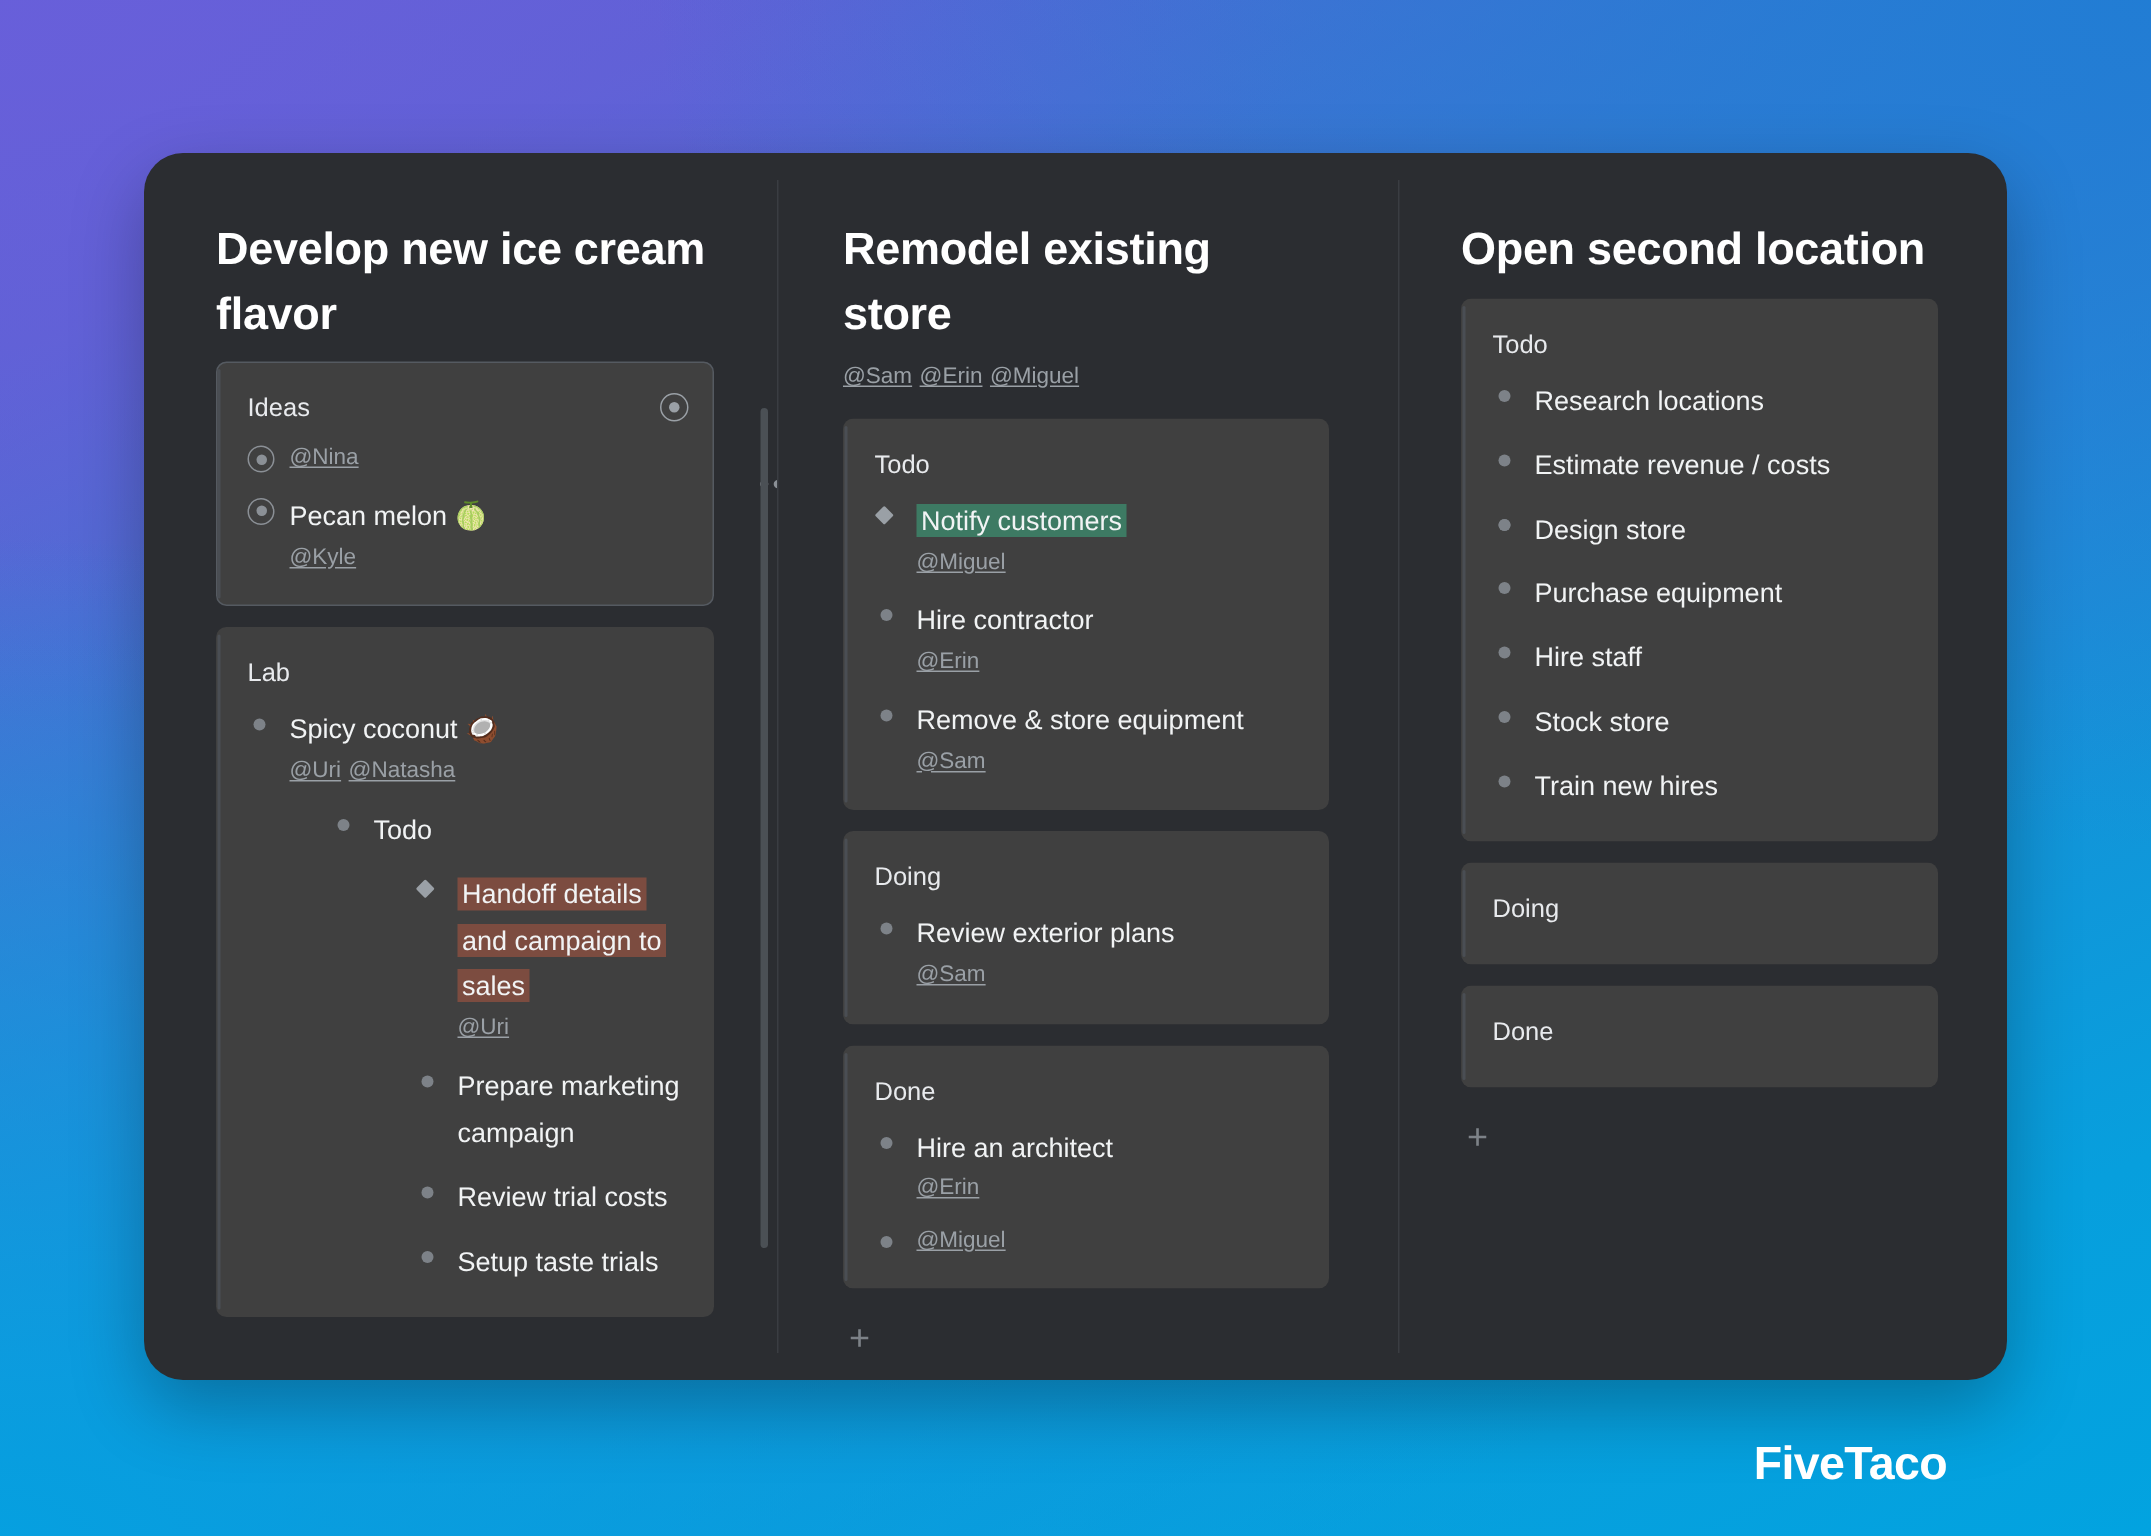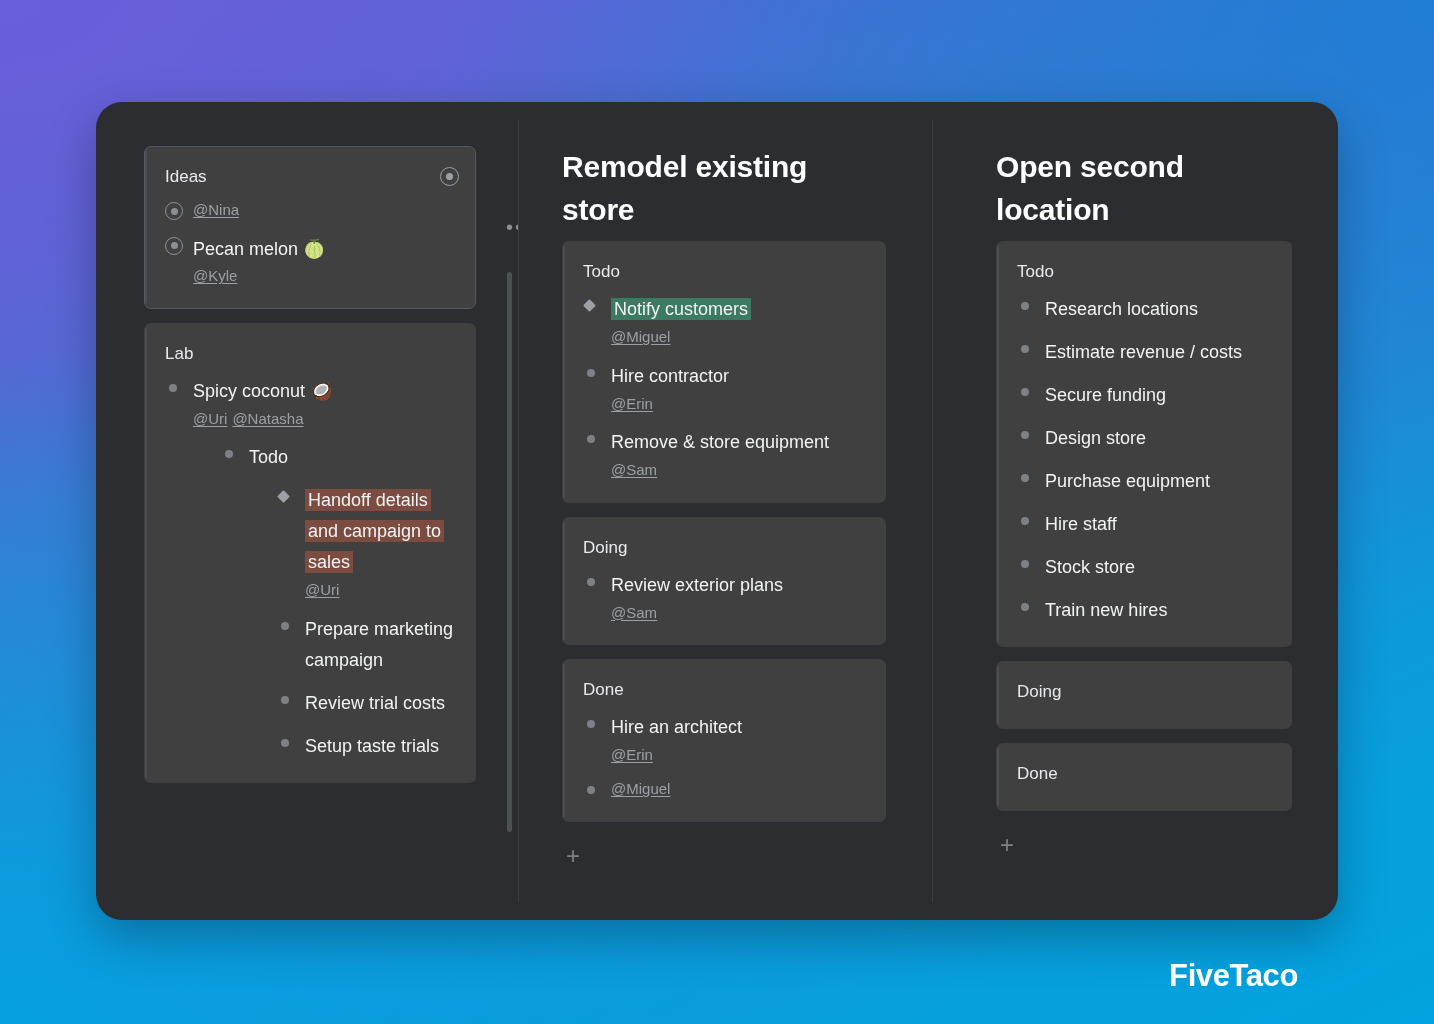--- a/index.html
+++ b/index.html
@@ -55,21 +55,21 @@
   }
 
   .column {
     position: relative;
     height: 100%;
     padding: 44px 0 0 0;
     overflow: hidden;
   }
   .col-1 { width: 422px; padding-left: 48px; padding-right: 42px; }
   .col-2 { width: 414px; padding-left: 44px; padding-right: 46px; }
-  .col-3 { width: 406px; padding-left: 64px; padding-right: 46px; }
+  .col-3 { width: 406px; padding-left: 42px; padding-right: 46px; }
 
   .col-divider {
     position: absolute;
     top: 18px;
     bottom: 18px;
     left: 0;
     width: 1px;
     background: #3a3d42;
   }
 
@@ -251,20 +251,21 @@
   }
 </style>
 </head>
 <body>
 
 <div class="bg-wash"></div>
 
 <div class="app-window">
   <div class="board" id="board">
       <div class="column col-1">
+        <div class="column-title">Develop new ice cream flavor</div>
         <div class="card selected">
           <div class="card-title">Ideas</div>
           <div class="card-toggle">
             <i></i>
           </div>
           <div class="card-menu">•••</div>
           <ul class="items">
             <li class="item">
               <span class="bullet ring"></span>
               <div class="item-mentions"><span class="mention">@Nina</span></div>
@@ -306,21 +307,21 @@
                       <div class="item-text ">Setup taste trials</div>
                     </li>
                   </ul>
                 </li>
               </ul>
             </li>
           </ul>
         </div>
         <div class="vscroll"></div>
       </div>
-      <div class="column col-2"><div class="col-divider"></div><div class="column-title">Remodel existing store</div><div class="card">
+      <div class="column col-2"><div class="col-divider"></div><div class="column-title">Remodel existing store</div><div class="mentions-row"><span class="mention">@Sam</span><span class="mention">@Erin</span><span class="mention">@Miguel</span></div><div class="card">
           <div class="card-title">Todo</div>
           <ul class="items">
             <li class="item">
               <span class="bullet diamond"></span>
               <div class="item-text "><span class="hl-green">Notify customers</span></div>
               <div class="item-mentions"><span class="mention">@Miguel</span></div>
             </li>
             <li class="item">
               <span class="bullet "></span>
               <div class="item-text ">Hire contractor</div>
@@ -361,21 +362,20 @@
             <li class="item">
               <span class="bullet "></span>
               <div class="item-text ">Research locations</div>
             </li>
             <li class="item">
               <span class="bullet "></span>
               <div class="item-text ">Estimate revenue / costs</div>
             </li>
             <li class="item">
               <span class="bullet "></span>
-              <div class="item-text ">Secure funding</div>
             </li>
             <li class="item">
               <span class="bullet "></span>
               <div class="item-text ">Design store</div>
             </li>
             <li class="item">
               <span class="bullet "></span>
               <div class="item-text ">Purchase equipment</div>
             </li>
             <li class="item">

